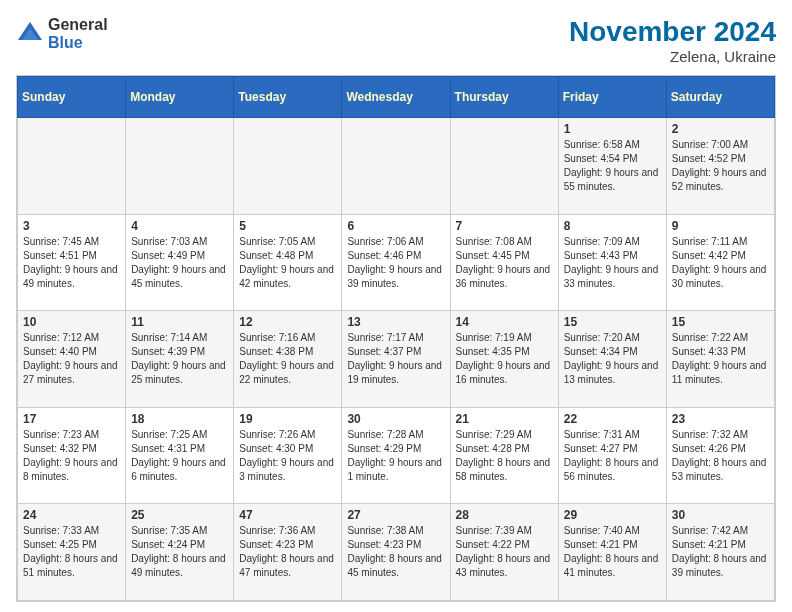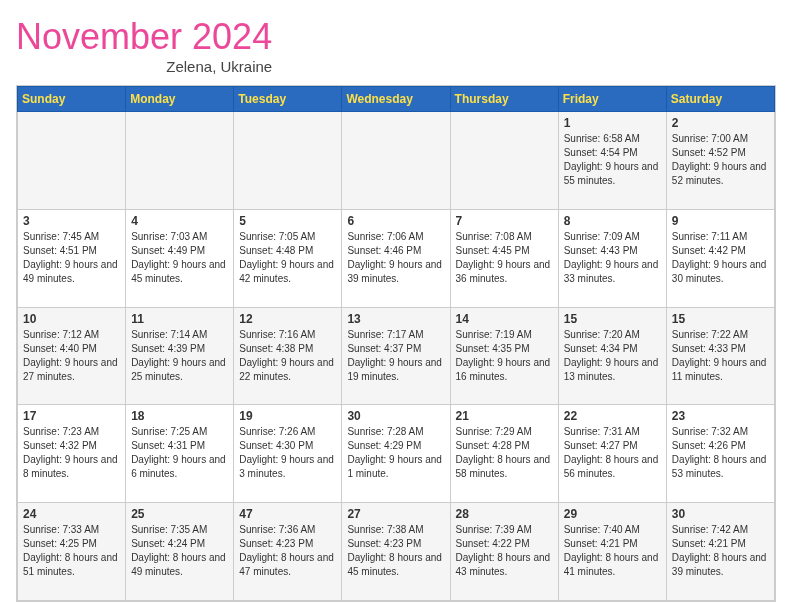--- a/index.html
+++ b/index.html
@@ -44,45 +44,45 @@
       color: #2a6bbf;
     }
     .logo-icon {
       width: 28px;
       height: 28px;
     }
     .title-block {
       text-align: right;
     }
     .month-title {
-      font-size: 36px;
-      font-weight: normal;
-      color: #ec4899;
+      font-size: 28px;
+      font-weight: bold;
+      color: #0369a1;
     }
     .location {
       font-size: 15px;
       color: #444;
     }
     .calendar {
       flex: 1;
       border: 1px solid #ccc;
       border-collapse: collapse;
       width: 100%;
     }
     .calendar table {
       width: 100%;
       height: 100%;
       border-collapse: collapse;
     }
     .calendar thead th {
       background: #2a6bbf;
-      color: #fde047;
+      color: #fef9c3;
       font-size: 12px;
       font-weight: bold;
-      padding: 5px 4px;
+      padding: 13px 4px;
       text-align: left;
       border: 1px solid #1a5aaa;
     }
     .calendar tbody tr {
       height: 1px;
     }
     .calendar tbody td {
       border: 1px solid #ccc;
       vertical-align: top;
       padding: 4px 5px;
@@ -110,20 +110,30 @@
     }
     .empty {
       background: #f5f5f5 !important;
     }
   </style>
 </head>
 <body>
 
 <div class="page">
   <div class="header">
+    <div class="logo">
+      <svg class="logo-icon" viewBox="0 0 28 28">
+        <polygon points="14,2 26,20 2,20" fill="#2a6bbf"></polygon>
+        <polygon points="14,8 22,20 6,20" fill="#5a9be0" opacity="0.5"></polygon>
+      </svg>
+      <div class="logo-text">
+        <span class="logo-general">General</span>
+        <span class="logo-blue">Blue</span>
+      </div>
+    </div>
     <div class="title-block">
       <div class="month-title">November 2024</div>
       <div class="location">Zelena, Ukraine</div>
     </div>
   </div>
 
   <div class="calendar">
     <table>
       <thead>
         <tr>

